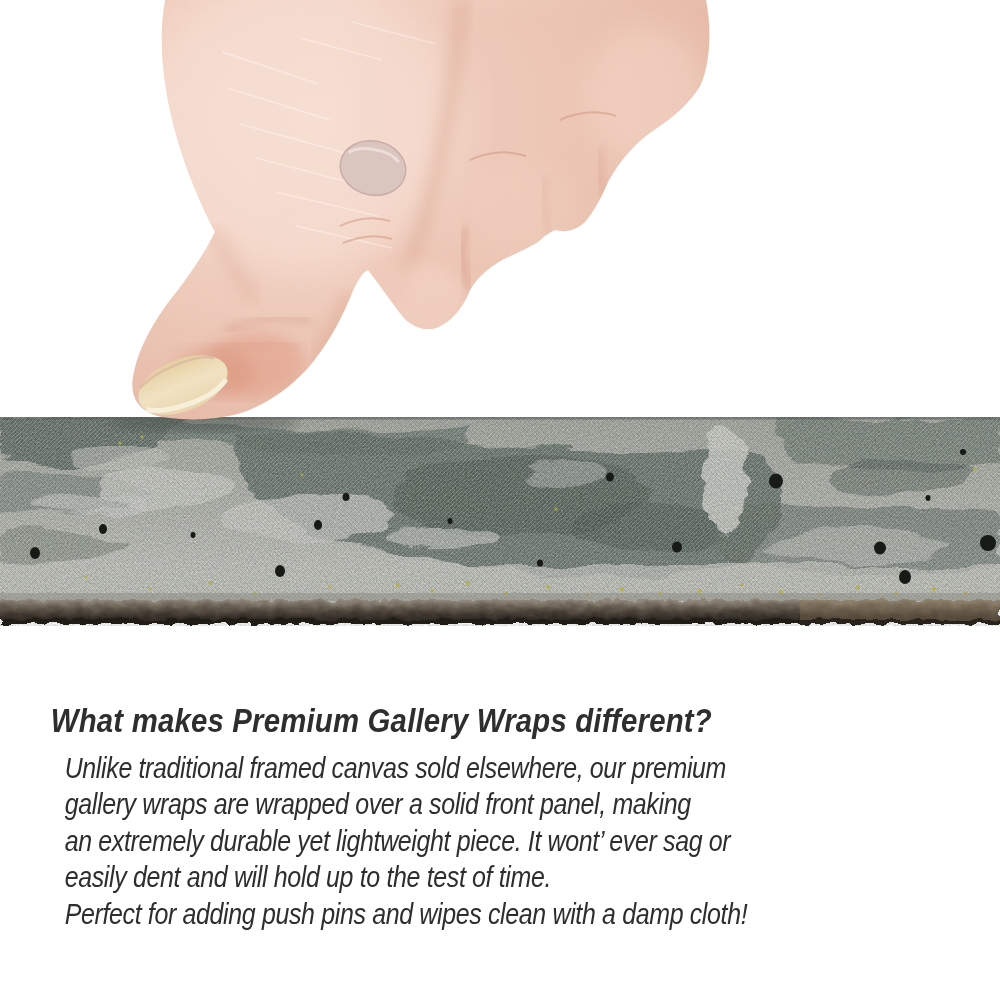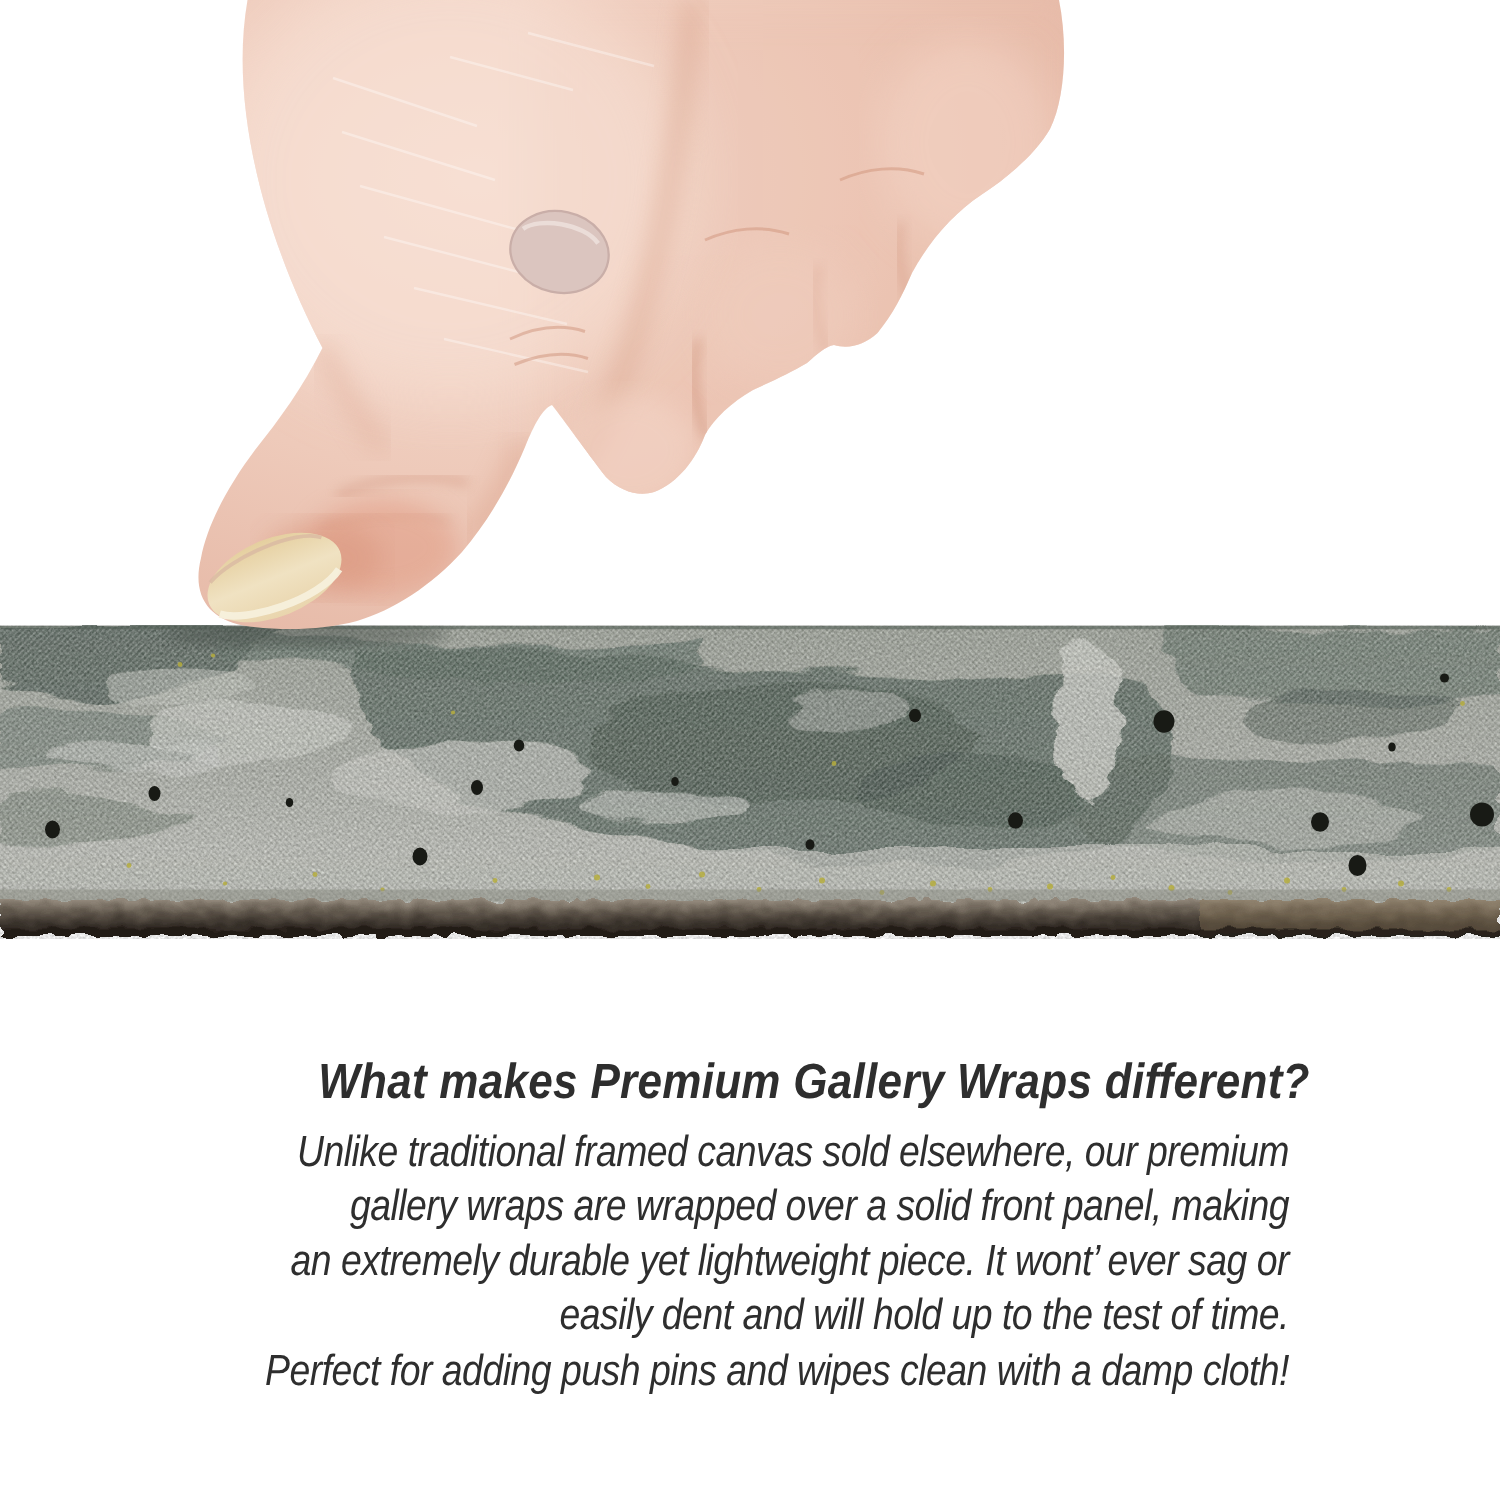--- a/index.html
+++ b/index.html
@@ -1,20 +1,20 @@
 <!DOCTYPE html>
 <html><head>
 <meta charset="utf-8">
 <style>
   html,body{margin:0;padding:0;background:#fff;}
   .stage{position:relative;width:1000px;height:1000px;background:#ffffff;overflow:hidden;
          font-family:"Liberation Sans",sans-serif;}
   .hand{position:absolute;left:0;top:0;width:1000px;height:425px;z-index:3;}
   .strip{position:absolute;left:0;top:417px;width:1000px;height:216px;z-index:2;}
-  .caption{position:absolute;left:0;top:701px;width:924px;text-align:right;
+  .caption{position:absolute;left:0;top:701px;width:924px;text-align:left;
            color:#2e2e2e;font-style:italic;z-index:4;}
   .caption .heading{font-size:33px;font-weight:700;line-height:40px;letter-spacing:.2px;
            transform:scaleX(.89);transform-origin:50% 50%;}
   .caption .body{margin-top:9px;}
   .caption .line{font-size:29px;line-height:36.4px;letter-spacing:-.4px;
            transform:scaleX(.86);transform-origin:50% 50%;white-space:nowrap;}
 </style>
 </head>
 <body>
 

